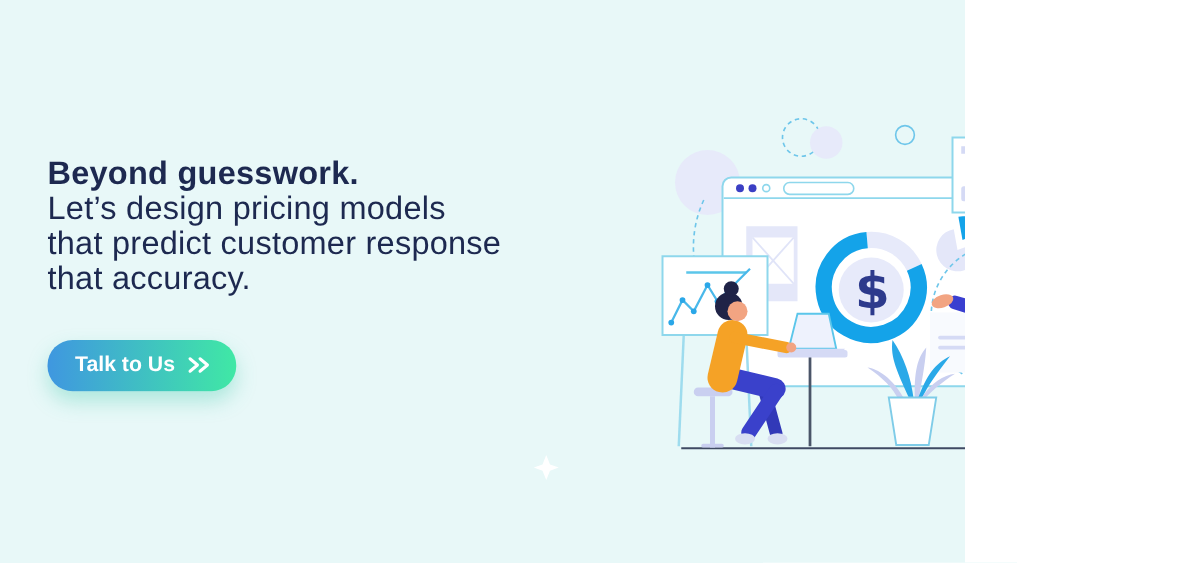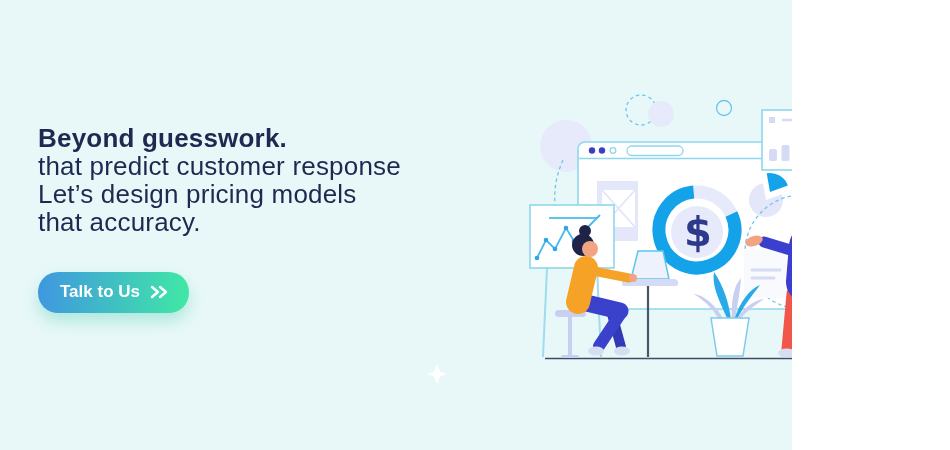--- a/index.html
+++ b/index.html
@@ -2,21 +2,20 @@
 <html><head>
 <meta charset="utf-8">
 <style>
   html,body{margin:0;padding:0;}
   .banner{
     position:relative;
     width:772px;height:450px;
     background:#e8f8f8;
     overflow:hidden;
     font-family:"Liberation Sans", sans-serif;
-    padding-left:20px;
   }
   .headline{
     position:absolute;left:38px;top:124px;
     color:#1d2950;
     font-size:26px;line-height:28px;
     letter-spacing:.2px;
   }
   .headline .bold{font-weight:bold;}
   .cta{
     position:absolute;left:38px;top:272px;
@@ -33,22 +32,22 @@
   .cta svg{display:block;}
   .illus{position:absolute;left:0;top:0;}
 </style>
 </head>
 <body>
 
 <div class="banner">
 
   <div class="headline">
     <div class="bold">Beyond guesswork.</div>
+    <div>Let’s design pricing models</div>
     <div>that predict customer response</div>
-    <div>Let’s design pricing models</div>
     <div>that accuracy.</div>
   </div>
 
   <button class="cta">
     <span>Talk to Us</span>
     <svg width="19" height="14" viewBox="0 0 19 14">
       <path d="M2 2 L8 7 L2 12" fill="none" stroke="#ffffff" stroke-width="2.4" stroke-linecap="round" stroke-linejoin="round"></path>
       <path d="M10 2 L16 7 L10 12" fill="none" stroke="#ffffff" stroke-width="2.4" stroke-linecap="round" stroke-linejoin="round"></path>
     </svg>
   </button>

